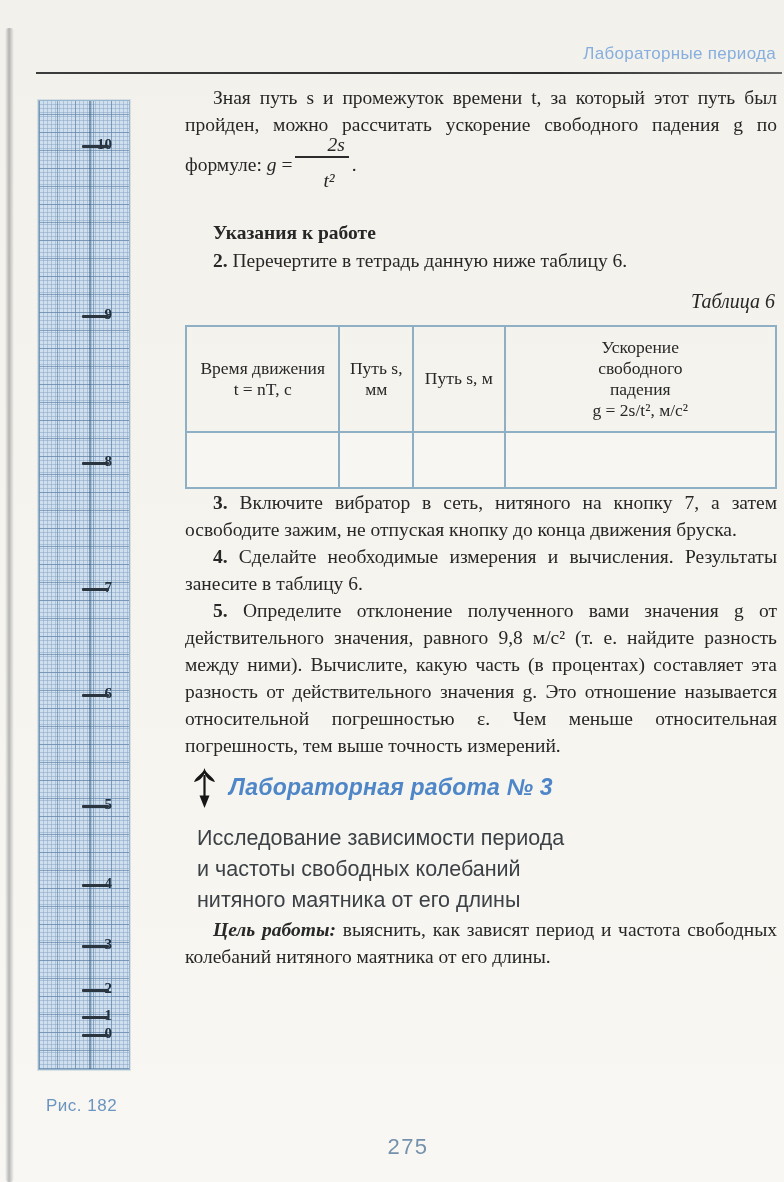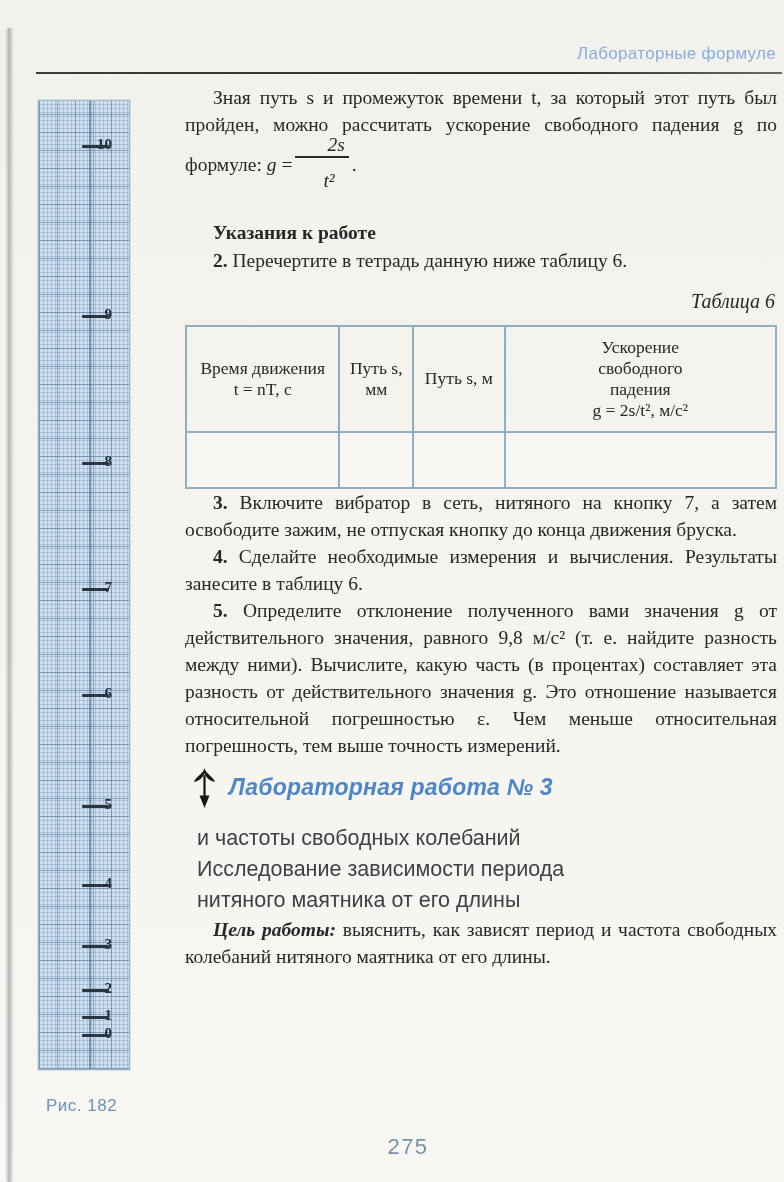--- a/index.html
+++ b/index.html
@@ -86,21 +86,21 @@
              font-family:"Liberation Sans", sans-serif; font-size:22px;
              color:#7591ab; letter-spacing:1.5px; transform:translateX(16px); }
 </style>
 </head>
 <body>
 
 <div class="page">
 
   <div class="gutter"></div>
 
-  <div class="runhead">Лабораторные формуле</div>
+  <div class="runhead">Лабораторные периода</div>
   <div class="headrule"></div>
 
   <div class="tape">
       <div class="tick" style="top: 45px;">
         <span class="tick-num">10</span>
         <span class="tick-dash"></span>
       </div>
       <div class="tick" style="top: 215px;">
         <span class="tick-num">9</span>
         <span class="tick-dash"></span>
@@ -201,22 +201,22 @@
     <div class="labhead">
       <svg width="27" height="42" viewBox="0 0 27 42" aria-hidden="true">
         <path d="M13.5 1 C12 7.5 5.5 8.5 3 15 C8.5 14 11.5 10.5 13.5 6.5 C15.5 10.5 18.5 14 24 15 C21.5 8.5 15 7.5 13.5 1 Z" fill="#161616"></path>
         <rect x="12.4" y="8" width="2.2" height="21" fill="#161616"></rect>
         <path d="M13.5 41 L8.5 28.5 L18.5 28.5 Z" fill="#161616"></path>
       </svg>
       <span class="labtitle">Лабораторная работа № 3</span>
     </div>
 
     <div class="subtitle">
+      <span>Исследование зависимости периода</span>
       <span>и частоты свободных колебаний</span>
-      <span>Исследование зависимости периода</span>
       <span>нитяного маятника от его длины</span>
     </div>
 
     <p class="body indent goal"><span class="goal-lead">Цель работы:</span><span> выяснить, как зависят период и частота свободных колебаний нитяного маятника от его длины.</span></p>
 
   </div>
 
   <div class="pagenum">275</div>
 
 </div>

